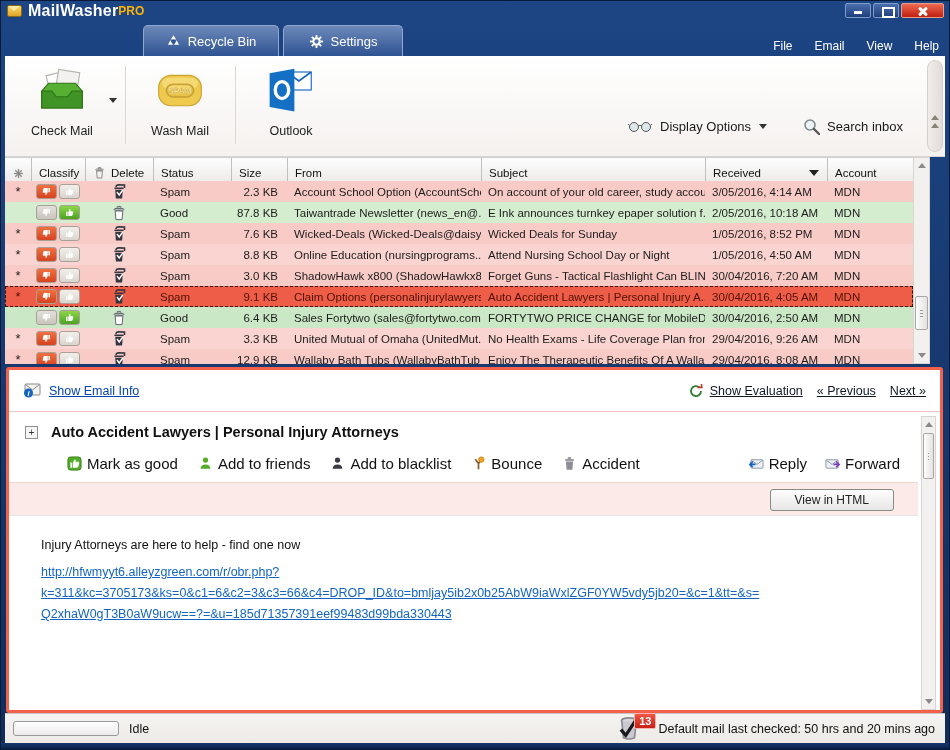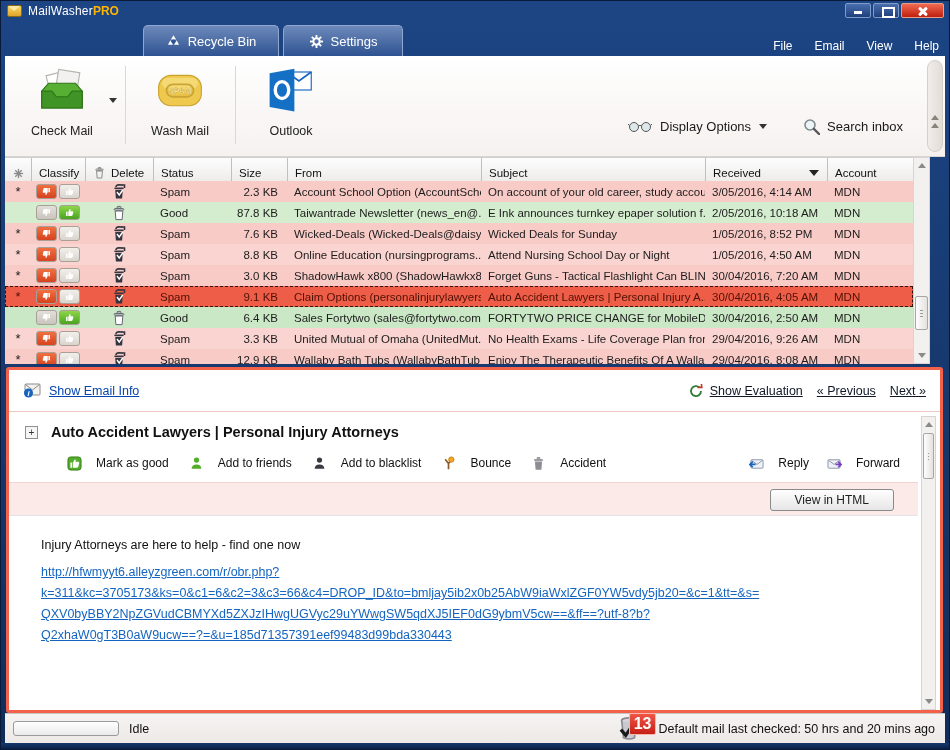--- a/index.html
+++ b/index.html
@@ -2,21 +2,21 @@
 <html><head>
 <meta charset="utf-8">
 <style>
   html,body{margin:0;padding:0;background:#3a3a3a;}
   *{box-sizing:border-box;font-family:"Liberation Sans","DejaVu Sans",sans-serif;}
   .win{position:relative;width:950px;height:750px;background:linear-gradient(180deg,#1d4584,#102c59);overflow:hidden;border:1px solid #08193a;}
   
   .titlebar{position:absolute;left:0;top:0;right:0;height:19px;display:flex;align-items:center;padding-left:6px;}
   .app-ico{width:15px;height:12px;background:linear-gradient(180deg,#ffd95e,#e0a32e);border:1px solid #8a6a14;border-radius:2px;position:relative;margin-right:6px;}
   .app-ico:before{content:"";position:absolute;left:0;top:0;border-left:6px solid transparent;border-right:6px solid transparent;border-top:5px solid #f7e9a8;}
-  .t-app{color:#fff;font-weight:normal;font-size:12px;letter-spacing:.2px;}
+  .t-app{color:#fff;font-weight:bold;font-size:16px;letter-spacing:.2px;}
   .t-pro{color:#ffb400;font-weight:bold;font-size:12px;}
   .winbtns{position:absolute;right:5px;top:2px;display:flex;gap:2px;}
   .wb{width:26px;height:15px;border:1px solid #7f9cc9;border-radius:2px;background:linear-gradient(180deg,#4a6fae,#1e3f7c);position:relative;cursor:default;}
   .wb.close{width:43px;background:linear-gradient(180deg,#ef6a50,#c01f0e);border-color:#e89c8a;}
   .wb-min:after{content:"";position:absolute;left:8px;right:8px;bottom:3px;height:3px;background:#fff;}
   .wb-max:after{content:"";position:absolute;left:8px;top:3px;width:9px;height:7px;border:2px solid #fff;}
   .wb-x:before,.wb-x:after{content:"";position:absolute;left:50%;top:2px;width:3px;height:11px;background:#fff;border-radius:1px;}
   .wb-x:before{transform:translateX(-50%) rotate(45deg);}
   .wb-x:after{transform:translateX(-50%) rotate(-45deg);}
   
@@ -79,36 +79,36 @@
   
   .preview{position:absolute;left:5px;right:6px;top:366px;height:346px;background:#fff;border:3px solid #f4614b;border-radius:3px;}
   .p-infobar{position:absolute;left:0;right:0;top:0;height:42px;border-bottom:1px solid #ecc7c1;display:flex;align-items:center;padding:0 14px;}
   .link-blue{color:#0645ad;text-decoration:underline;font-size:12.5px;cursor:pointer;}
   .link-dark{color:#101826;text-decoration:underline;font-size:12.5px;cursor:pointer;}
   .p-inforight{margin-left:auto;display:flex;align-items:center;gap:14px;}
   .p-subjrow{position:absolute;left:0;right:22px;top:48px;height:28px;display:flex;align-items:center;gap:13px;padding-left:16px;}
   .expander{width:13px;height:13px;border:1px solid #8f8f8f;background:#f5f5f5;font-size:10px;line-height:11px;text-align:center;color:#333;}
   .p-subject{font-size:14.5px;font-weight:bold;color:#111;}
   .p-actions{position:absolute;left:0;right:22px;top:78px;height:30px;display:flex;align-items:center;gap:20px;padding-left:58px;}
-  .act{display:flex;align-items:center;gap:14px;font-size:12px;color:#111;cursor:default;}
+  .act{display:flex;align-items:center;gap:5px;font-size:15px;color:#111;cursor:default;}
   .act svg{width:15px;height:15px;}
   .p-actright{margin-left:auto;display:flex;gap:18px;padding-right:18px;}
   .p-pinkstrip{position:absolute;left:0;right:22px;top:112px;height:34px;background:#fceae8;border-top:1px solid #f0d4d0;border-bottom:1px solid #e4e4e4;}
   .viewhtml{position:absolute;right:24px;top:6px;padding:3px 24px;font-size:12px;color:#222;background:linear-gradient(180deg,#fefefe,#e6e6e6);border:1px solid #8a8a8a;border-radius:3px;cursor:default;}
   .p-body{position:absolute;left:0;right:22px;top:146px;bottom:0;background:#fff;padding:22px 0 0 32px;overflow:hidden;}
   .body-intro{font-size:12.5px;color:#111;margin-bottom:10px;}
   .link-line{display:block;font-size:12.5px;color:#1565c0;text-decoration:underline;line-height:21px;cursor:pointer;word-break:break-all;}
   .vs-prev{right:4px;top:46px;height:294px;left:auto;}
   
   .statusbar{position:absolute;left:4px;right:4px;bottom:6px;height:30px;background:linear-gradient(180deg,#f6f4f2,#ece9e6);border-top:1px solid #c9c5c1;display:flex;align-items:center;padding:0 8px;}
   .progress{width:106px;height:15px;border:1px solid #9a9a9a;border-radius:3px;background:linear-gradient(180deg,#ffffff,#eceaea);}
   .idle{font-size:12.5px;color:#111;margin-left:10px;}
   .sb-right{margin-left:auto;display:flex;align-items:center;gap:8px;padding-right:2px;}
   .trashcheck{position:relative;width:34px;height:28px;}
-  .badge{position:absolute;right:-6px;top:-2px;background:linear-gradient(180deg,#f05545,#c62016);color:#fff;font-size:16px;font-weight:bold;padding:1px 4px;border-radius:2px;border:1px solid #f8b5ae;}
+  .badge{position:absolute;right:-6px;top:-2px;background:linear-gradient(180deg,#f05545,#c62016);color:#fff;font-size:11px;font-weight:bold;padding:1px 4px;border-radius:2px;border:1px solid #f8b5ae;}
   .sb-text{font-size:12.5px;color:#111;}
   .bottom-frame{position:absolute;left:0;right:0;bottom:0;height:6px;background:linear-gradient(180deg,#16396f,#0a2148);}
 </style>
 </head>
 <body>
 
 <div class="win">
 
   <div class="titlebar">
     <div class="app-ico"></div>
@@ -652,21 +652,20 @@
 
     <div class="p-pinkstrip">
       <span class="viewhtml">View in HTML</span>
     </div>
 
     <div class="p-body">
       <div class="body-intro">Injury Attorneys are here to help - find one now</div>
       <div>
         <a class="link-line">http://hfwmyyt6.alleyzgreen.com/r/obr.php?</a>
         <a class="link-line">k=311&amp;kc=3705173&amp;ks=0&amp;c1=6&amp;c2=3&amp;c3=66&amp;c4=DROP_ID&amp;to=bmljay5ib2x0b25AbW9iaWxlZGF0YW5vdy5jb20=&amp;c=1&amp;tt=&amp;s=</a>
-        <a class="link-line">QXV0byBBY2NpZGVudCBMYXd5ZXJzIHwgUGVyc29uYWwgSW5qdXJ5IEF0dG9ybmV5cw==&amp;ff==?utf-8?b?</a>
         <a class="link-line">Q2xhaW0gT3B0aW9ucw==?=&amp;u=185d71357391eef99483d99bda330443</a>
       </div>
     </div>
 
     <div class="vscroll vs-prev" style="width:15px;">
       <div class="vs-btn vs-up">
           <span class="tri-up"></span>
         </div>
       <div class="vs-thumb" style="top:16px;height:46px;"></div>
       <div class="vs-btn vs-down">

